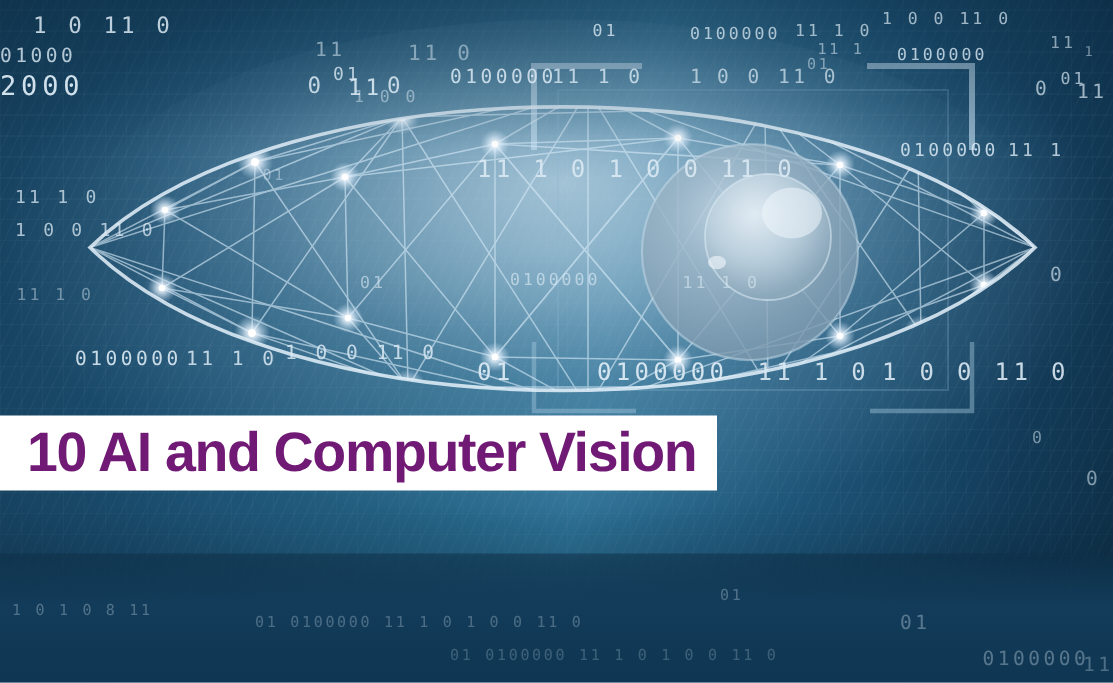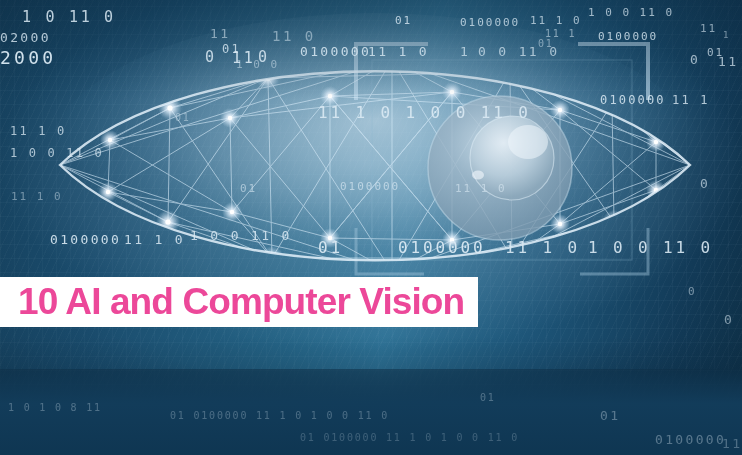--- a/index.html
+++ b/index.html
@@ -53,21 +53,21 @@
     letter-spacing:.18em;
   }
 
   
   #title-block{
     position:absolute;left:0;top:277px;
     display:flex;flex-direction:column;align-items:flex-start;
   }
   .title-line{
     background:#ffffff;
-    color:#ec4899;
+    color:#701a75;
     font-family:"Liberation Sans", sans-serif;
     font-weight:bold;
     font-size:37px;
     line-height:50px;
     letter-spacing:-0.9px;
     padding:0 14px 0 18px;
     white-space:nowrap;
   }
   #title-line-1{height:50px;}
   #title-line-2{height:53px;line-height:53px;padding-bottom:3px;}
@@ -211,21 +211,21 @@
 
   <div class="bg-layer" id="bg-vignette"></div>
   <div class="bg-layer" id="bg-bottom"></div>
 
   <div class="bg-layer" id="binary-overlay">
       <div class="code" style="left: 22px; top: 8px; font-size: 15px; opacity: 0.85;">1 0   11 0</div>
       <div class="code" style="left: 395px; top: 14px; font-size: 11px; opacity: 0.8;">01</div>
       <div class="code" style="left: 460px; top: 16px; font-size: 11px; opacity: 0.75;">0100000</div>
       <div class="code" style="left: 530px; top: 14px; font-size: 11px; opacity: 0.7;">11  1 0</div>
       <div class="code" style="left: 588px; top: 6px; font-size: 11px; opacity: 0.7;">1  0 0 11 0</div>
-      <div class="code" style="left: 0px; top: 30px; font-size: 13px; opacity: 0.8;">02000</div>
+      <div class="code" style="left: 0px; top: 30px; font-size: 13px; opacity: 0.8;">01000</div>
       <div class="code" style="left: 210px; top: 26px; font-size: 13px; opacity: 0.55;">11</div>
       <div class="code" style="left: 236px; top: 30px; font-size: 11px; opacity: 0.5; margin-top: 28px;">1 0 0</div>
       <div class="code" style="left: 272px; top: 28px; font-size: 14px; opacity: 0.5;">11 0</div>
       <div class="code" style="left: 598px; top: 30px; font-size: 11px; opacity: 0.8;">0100000</div>
       <div class="code" style="left: 545px; top: 28px; font-size: 10px; opacity: 0.55;">11 1</div>
       <div class="code" style="left: 0px; top: 47px; font-size: 18px; opacity: 0.95;">2000</div>
       <div class="code" style="left: 205px; top: 48px; font-size: 15px; opacity: 0.85;">0</div>
       <div class="code" style="left: 222px; top: 42px; font-size: 12px; opacity: 0.8;">01</div>
       <div class="code" style="left: 232px; top: 49px; font-size: 15px; opacity: 0.9;">11</div>
       <div class="code" style="left: 258px; top: 48px; font-size: 15px; opacity: 0.85;">0</div>

